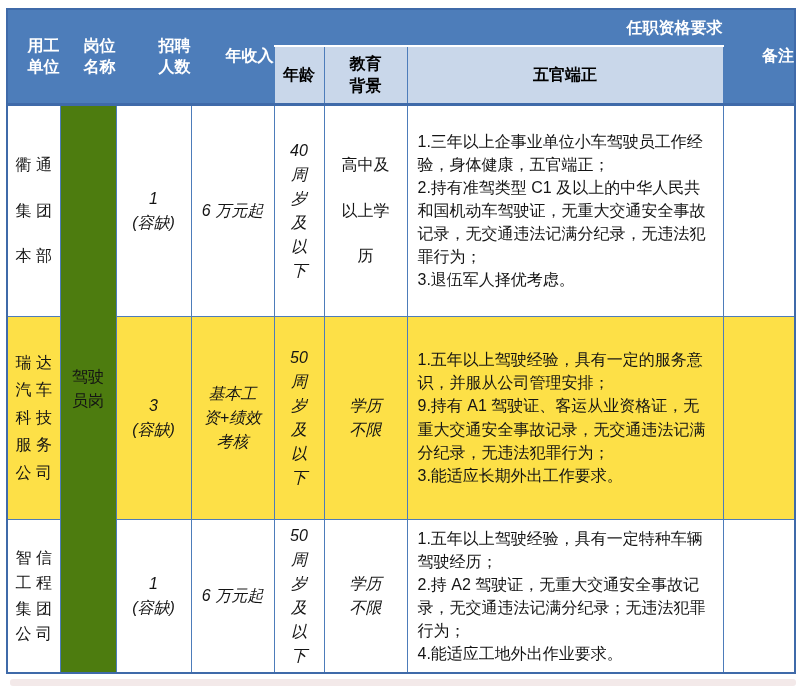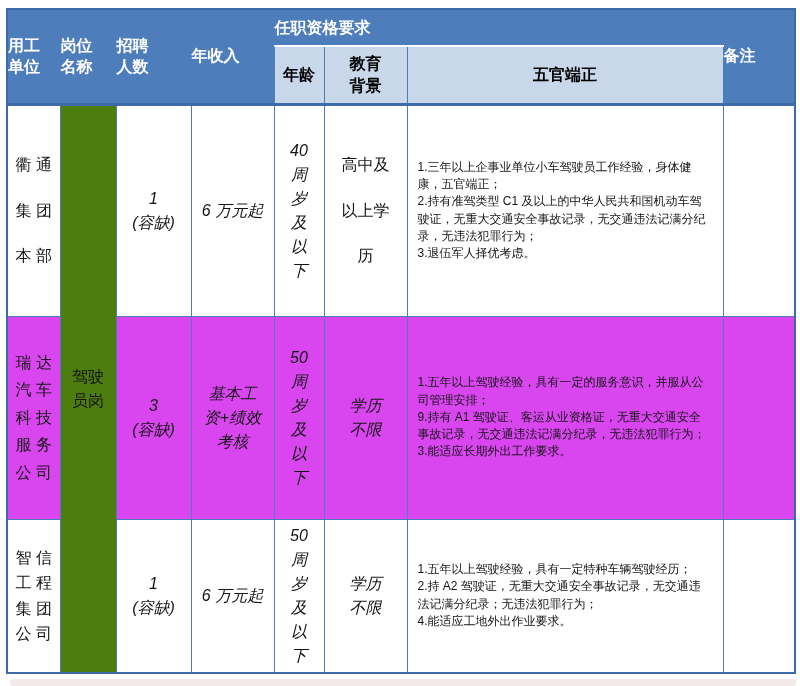--- a/index.html
+++ b/index.html
@@ -10,21 +10,21 @@
   .page{position:relative;width:800px;height:686px;background:#ffffff;}
   table.recruit{
     position:absolute;left:6px;top:8px;width:788px;
     border-collapse:collapse;table-layout:fixed;
     border:2px solid #3f6aa9;
   }
   th,td{padding:0;margin:0;word-break:break-all;}
   
   th.hblue{
     background:#4d7dba;color:#ffffff;font-weight:bold;font-size:16px;
-    border:1px solid #4d7dba;text-align:left;vertical-align:middle;
+    border:1px solid #4d7dba;text-align:right;vertical-align:middle;
     white-space:pre-line;line-height:1.35;
   }
   th.hfull{border-bottom:3px solid #3f6aa9;}
   th.band{border-bottom:2px solid #ffffff;}
   
   th.sub{
     background:#c9d7ea;color:#000000;font-weight:bold;font-size:16px;
     border:1px solid #4d7cba;border-top:2px solid #ffffff;
     border-bottom:3px solid #3f6aa9;
     text-align:center;vertical-align:middle;white-space:pre-line;line-height:1.35;
@@ -33,24 +33,24 @@
   tr.hrow2{height:58px;padding-left:12px;}
   
   tbody td{
     border:1px solid #4d7cba;background:#ffffff;color:#141414;
     font-size:16px;text-align:center;vertical-align:middle;
     white-space:pre-line;line-height:1.5;
   }
   tr.row1{height:212px;}
   tr.row2{height:203px;}
   tr.row3{height:154px;}
-  tr.highlight td{background:#d946ef;margin-left:40px;}
+  tr.highlight td{background:#fde047;margin-left:40px;}
   td.poscell{background:#4d7c0f;line-height:1.5;}
   td.req{
-    text-align:left;padding:4px 10px;line-height:1.44;font-size:12px;
+    text-align:left;padding:4px 10px;line-height:1.44;font-size:16px;
   }
   .spread{line-height:2.85;}
   .lh17{line-height:1.72;}
   .lh16{line-height:1.58;}
   .lh15{line-height:1.5;font-style:italic;}
   
   .bottom-strip{
     position:absolute;left:10px;top:679px;width:786px;height:7px;
     background:#f3e9e9;border-radius:3px;
   }

